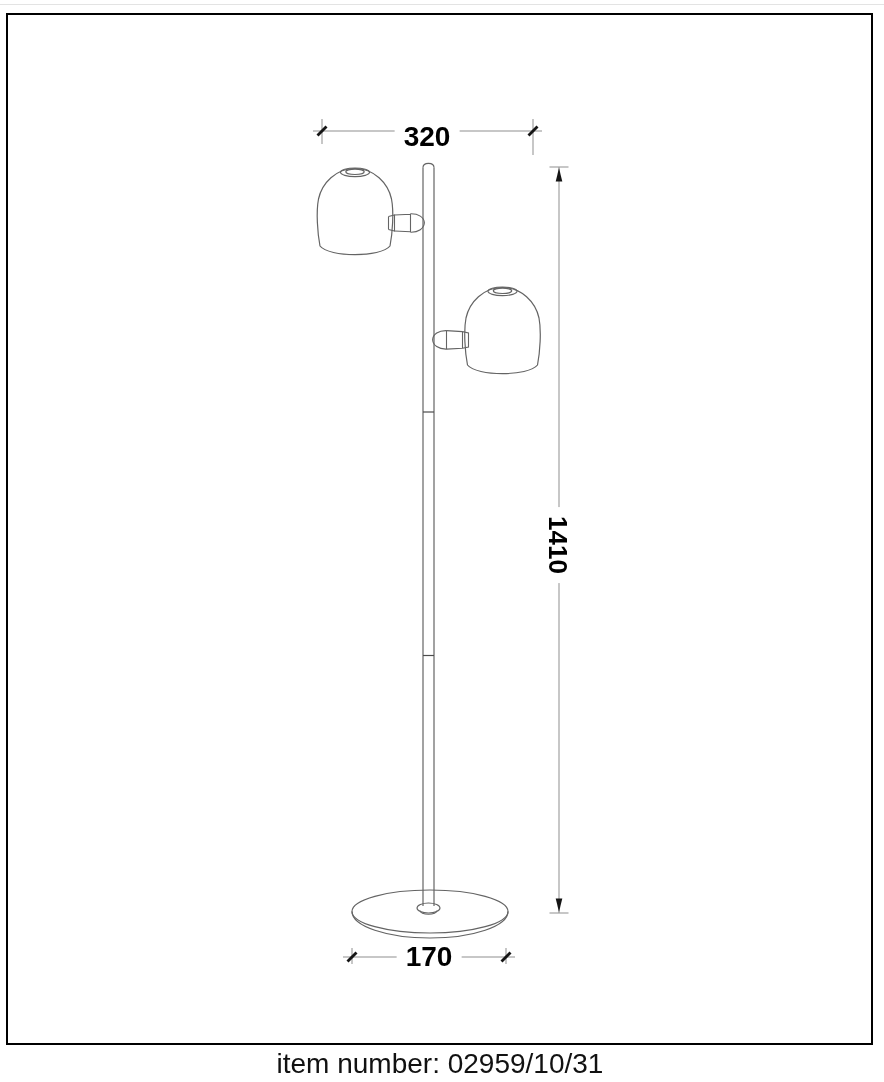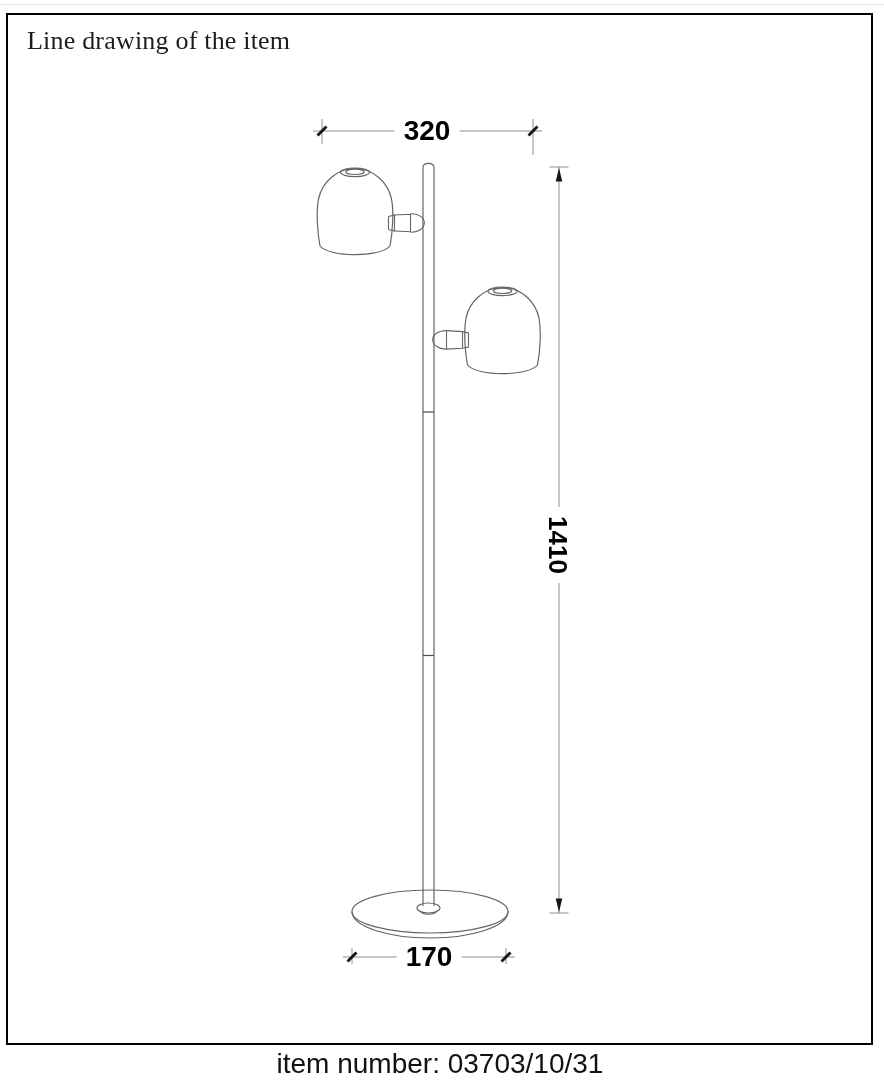--- a/index.html
+++ b/index.html
@@ -7,34 +7,33 @@
         font-family:"Liberation Sans",sans-serif;}
   .page-edge{position:absolute;top:4px;left:0;width:884px;height:1px;background:#e3e3e3;}
   .frame{position:absolute;top:13px;left:6px;width:867px;height:1032px;
          border:2px solid #000;box-sizing:border-box;background:#fff;}
   .title{position:absolute;top:26px;left:27px;font-family:"Liberation Serif",serif;
          font-size:26px;color:#1c1c1c;letter-spacing:0.2px;}
   svg.drawing{position:absolute;top:0;left:0;width:884px;height:1082px;}
   .dim-label{position:absolute;background:#fff;color:#000;font-weight:bold;
              font-size:28px;font-family:"Liberation Sans",sans-serif;
              padding:0 9px;line-height:30px;white-space:nowrap;z-index:3;}
-  .dim-w{left:427px;top:131px;transform:translate(-50%,-50%);}
+  .dim-w{left:427px;top:137px;transform:translate(-50%,-50%);}
   .dim-h{left:558px;top:545px;font-size:26px;transform:translate(-50%,-50%) rotate(90deg);}
   .dim-b{left:429px;top:957px;transform:translate(-50%,-50%);}
   .caption{position:absolute;top:1048px;left:6px;width:868px;text-align:center;
            font-size:28px;color:#111;}
 </style>
 </head>
 <body>
 
 <div class="page">
 
   <div class="page-edge"></div>
   <div class="frame"></div>
-  <div class="title">Line drawing of the item</div>
 
   <svg class="drawing" viewBox="0 0 884 1082" xmlns="http://www.w3.org/2000/svg">
 
     <g stroke="#8f8f8f" stroke-width="1" fill="none">
       <line x1="322" y1="119" x2="322" y2="144"></line>
       <line x1="533" y1="119" x2="533" y2="155"></line>
       <line x1="313" y1="131" x2="542" y2="131"></line>
       <g stroke="#151515" stroke-width="2.8">
         <line x1="317.5" y1="135.5" x2="326.5" y2="126.5"></line>
         <line x1="528.5" y1="135.5" x2="537.5" y2="126.5"></line>
@@ -107,14 +106,14 @@
       <path d="M446.5,330.2 L446.5,349.4"></path>
       <path d="M446.5,330.6 L462.5,331.6 M446.5,349.1 L462.5,348.2 M462.5,331.2 L462.5,348.6"></path>
       <path d="M462.5,331.6 L468.5,333 L468.5,347 L462.5,348.2"></path>
     </g>
   </svg>
 
   <div class="dim-label dim-w">320</div>
   <div class="dim-label dim-h">1410</div>
   <div class="dim-label dim-b">170</div>
 
-  <div class="caption">item number: 03703/10/31</div>
+  <div class="caption">item number: 02959/10/31</div>
 </div>
 
 </body></html>

